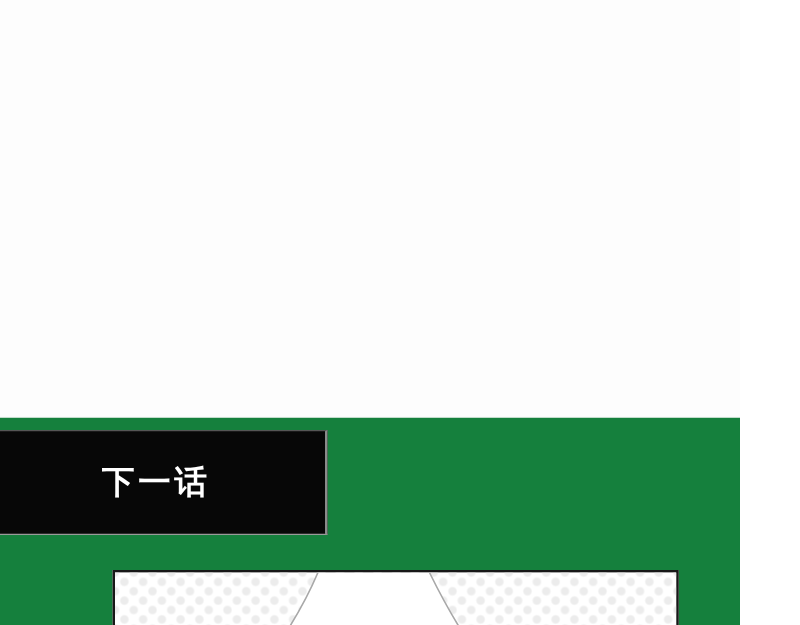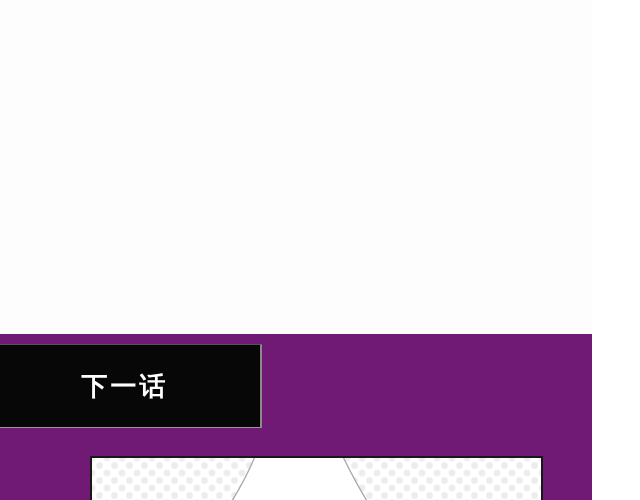--- a/index.html
+++ b/index.html
@@ -5,21 +5,21 @@
   html, body {
     margin: 0;
     padding: 0;
     background: #ffffff;
     font-family: "DejaVu Sans", "Liberation Sans", sans-serif;
   }
   .canvas {
     position: relative;
     width: 592px;
     height: 500px;
-    background: #701a75;
+    background: #15803d;
     overflow: hidden;
   }
   
   .prev-panel-remnant {
     position: absolute;
     left: 0;
     top: 0;
     width: 640px;
     height: 333px;
     background: #fdfdfd;

